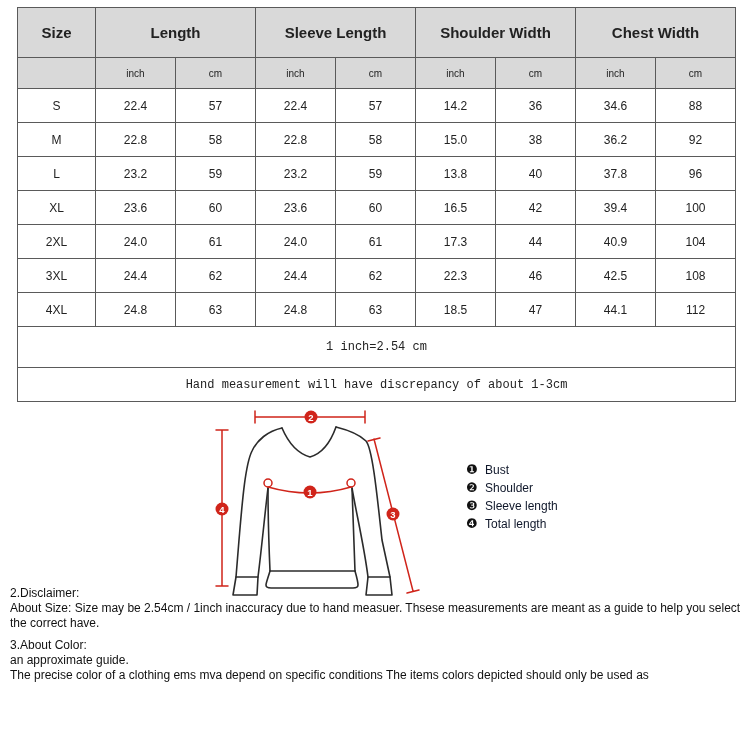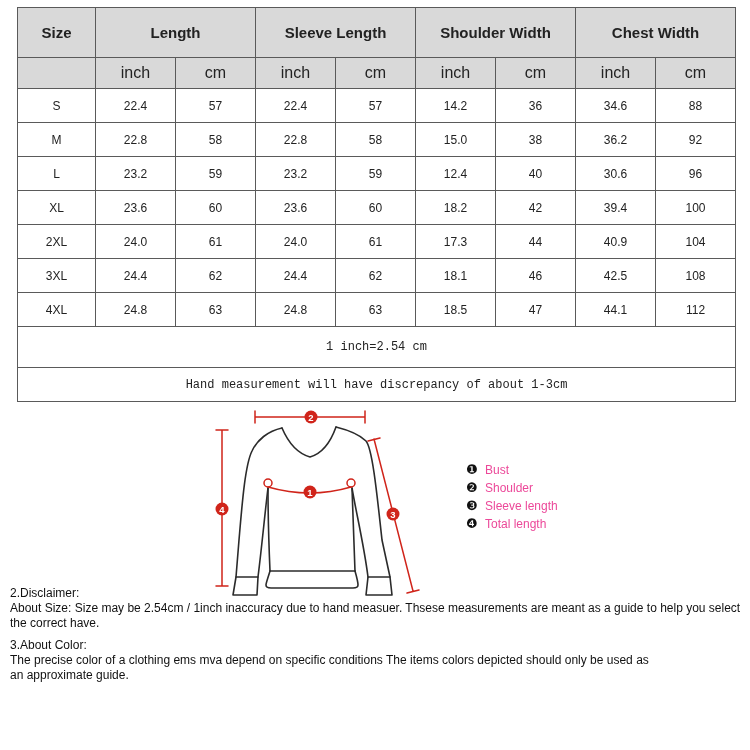--- a/index.html
+++ b/index.html
@@ -9,34 +9,34 @@
 
   
   table.size-chart { position:absolute; left:17px; top:7px; border-collapse:collapse;
                      table-layout:fixed; width:718px; }
   table.size-chart th, table.size-chart td {
       border:1px solid #5a5a5a; text-align:center; vertical-align:middle;
       font-size:12px; color:#222; background:#ffffff; overflow:hidden; }
   tr.r-head1 { height:50px;padding-left:22px; }
   tr.r-head1 th { background:#d9d9d9; font-size:15px; font-weight:bold; }
   tr.r-head2 { height:31px; }
-  tr.r-head2 th { background:#d9d9d9; font-size:16px; font-weight:normal; }
+  tr.r-head2 th { background:#d9d9d9; font-size:10px; font-weight:normal; }
   tr.r-data { height:34px; }
   tr.r-note1 { height:41px; }
   tr.r-note2 { height:34px; }
   td.note { font-family:"Liberation Mono", monospace; font-size:14px; color:#333; }
 
   
   .diagram { position:absolute; left:0; top:403px; width:750px; height:200px; }
   .diagram svg { position:absolute; left:190px; top:0; }
   .legend { position:absolute; left:466px; top:58px; }
   .legend-item { display:flex; align-items:center; height:18px; }
   .legend-marker { font-family:"DejaVu Sans", sans-serif; font-size:13px; color:#111;
                    width:19px; line-height:18px; }
-  .legend-label { font-size:12px; color:#ec4899; line-height:18px; }
+  .legend-label { font-size:12px; color:#0f172a; line-height:18px; }
 
   
   .footnotes { position:absolute; left:10px; top:586px; width:736px;
                font-size:12px; line-height:15px; color:#111; }
   .fn-section { margin-bottom:7px; }
   .fn-head { display:block; }
   .fn-line { display:block; }
 </style>
 </head>
 <body>
@@ -95,32 +95,32 @@
       <td>38</td>
       <td>36.2</td>
       <td>92</td>
     </tr>
     <tr class="r-data">
       <td>L</td>
       <td>23.2</td>
       <td>59</td>
       <td>23.2</td>
       <td>59</td>
-      <td>12.4</td>
+      <td>13.8</td>
       <td>40</td>
-      <td>30.6</td>
+      <td>37.8</td>
       <td>96</td>
     </tr>
     <tr class="r-data">
       <td>XL</td>
       <td>23.6</td>
       <td>60</td>
       <td>23.6</td>
       <td>60</td>
-      <td>18.2</td>
+      <td>16.5</td>
       <td>42</td>
       <td>39.4</td>
       <td>100</td>
     </tr>
     <tr class="r-data">
       <td>2XL</td>
       <td>24.0</td>
       <td>61</td>
       <td>24.0</td>
       <td>61</td>
@@ -128,21 +128,21 @@
       <td>44</td>
       <td>40.9</td>
       <td>104</td>
     </tr>
     <tr class="r-data">
       <td>3XL</td>
       <td>24.4</td>
       <td>62</td>
       <td>24.4</td>
       <td>62</td>
-      <td>18.1</td>
+      <td>22.3</td>
       <td>46</td>
       <td>42.5</td>
       <td>108</td>
     </tr>
     <tr class="r-data">
       <td>4XL</td>
       <td>24.8</td>
       <td>63</td>
       <td>24.8</td>
       <td>63</td>
@@ -230,19 +230,19 @@
     </div>
   </div>
 
   <div class="footnotes">
     <div class="fn-section">
       <span class="fn-head">2.Disclaimer:</span>
       <span class="fn-line">About Size: Size may be 2.54cm / 1inch inaccuracy due to hand measuer. Thsese measurements are meant as a guide to help you select the correct have.</span>
     </div>
     <div class="fn-section">
       <span class="fn-head">3.About Color:</span>
+      <span class="fn-line">an approximate guide.</span>
       <span class="fn-line">The precise color of a clothing ems mva depend on specific conditions The items colors depicted should only be used as</span>
-      <span class="fn-line">an approximate guide.</span>
     </div>
 
   </div>
 
 </div>
 
 </body></html>

